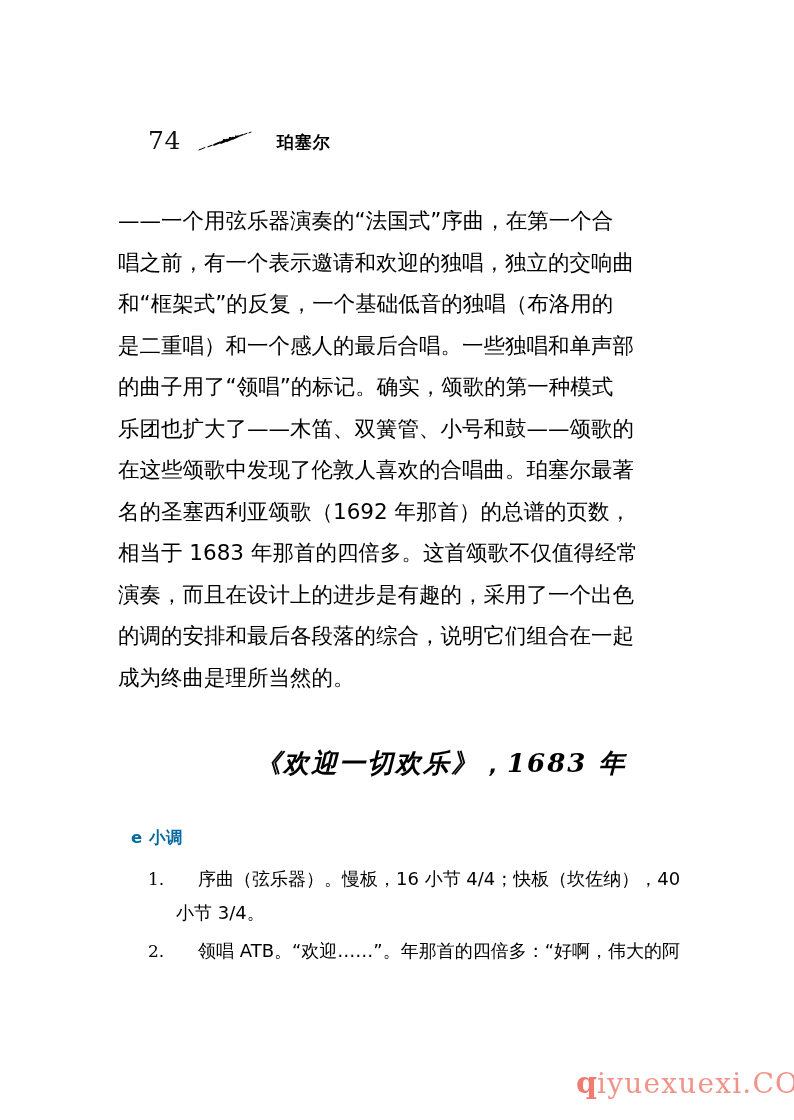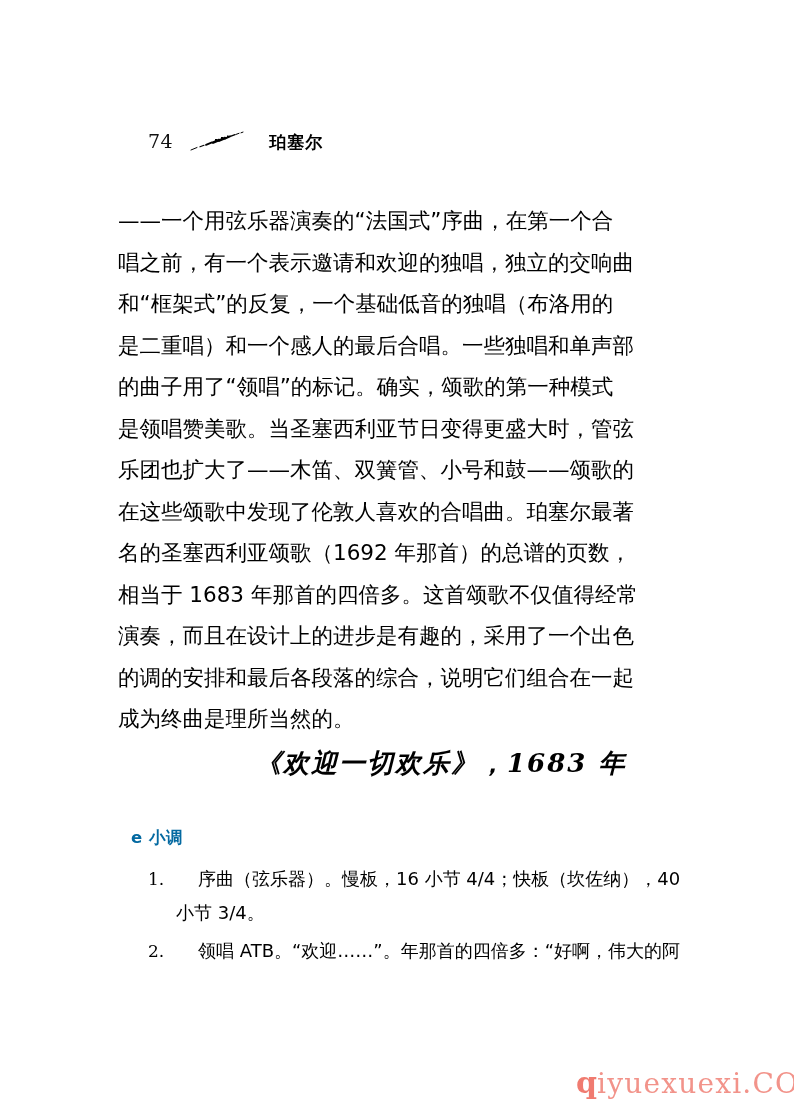--- a/index.html
+++ b/index.html
@@ -27,21 +27,21 @@
     position: absolute;
     left: 148px;
     top: 122px;
     width: 400px;
     height: 30px;
     display: flex;
     align-items: flex-end;
   }
   .folio {
     font-family: "DejaVu Serif", serif;
-    font-size: 19px;
+    font-size: 25px;
     line-height: 22px;
     letter-spacing: 0.5px;
     color: #111;
   }
   .head-orn {
     width: 62px;
     height: 22px;
     margin-left: 16px;
     position: relative;
     overflow: hidden;
@@ -215,24 +215,20 @@
       </div>
     <div class="para-line">
         <span>是二重唱）和一个感人的最后合唱。一些独唱和单声部</span>
         <span></span>
       </div>
     <div class="para-line">
         <span>的曲子用了“领唱”的标记。确实，颂歌的第一种模式</span>
         <span></span>
       </div>
     <div class="para-line">
-        <span>是领唱赞美歌。当圣塞西利亚节日变得更盛大时，管弦</span>
-        <span></span>
-      </div>
-    <div class="para-line">
         <span>乐团也扩大了——木笛、双簧管、小号和鼓——颂歌的</span>
         <span></span>
       </div>
     <div class="para-line">
         <span>在这些颂歌中发现了伦敦人喜欢的合唱曲。珀塞尔最著</span>
         <span></span>
       </div>
     <div class="para-line">
         <span>名的圣塞西利亚颂歌（1692 年那首）的总谱的页数，</span>
         <span></span>

